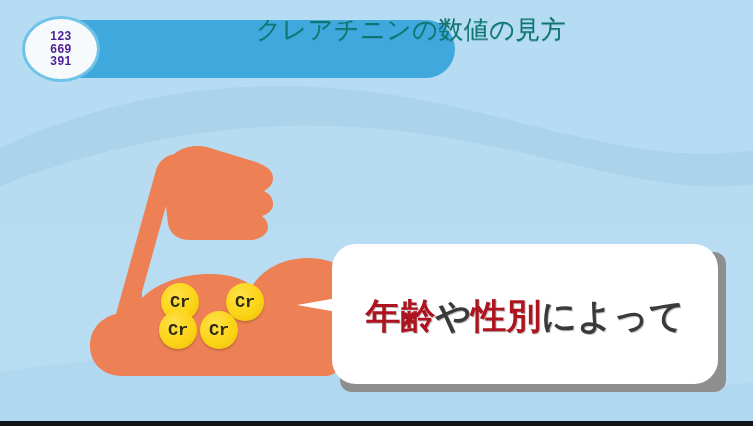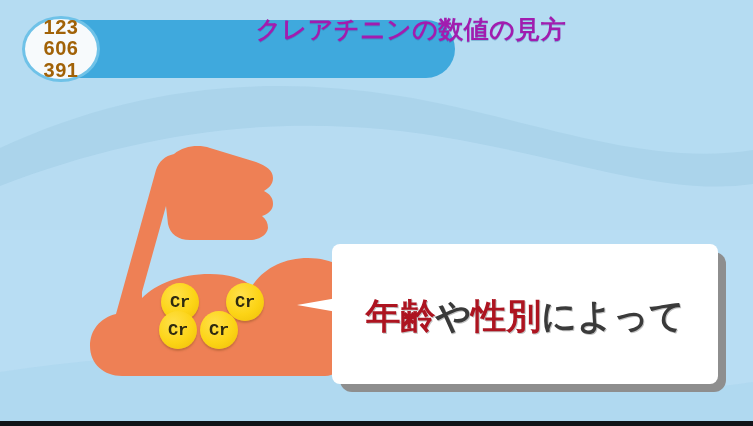--- a/index.html
+++ b/index.html
@@ -47,23 +47,23 @@
   }
   .header-title {
     position: absolute;
     left: 83px;
     top: 0;
     right: 14px;
     height: 58px;
     display: flex;
     align-items: center;
     justify-content: center;
-    color: #a21caf;
+    color: #0f766e;
     font-size: 25px;
-    font-weight: bold;
+    font-weight: normal;
     letter-spacing: 0.5px;
     white-space: nowrap;
     text-shadow: 0 1px 0 rgba(40,120,170,.35);
   }
   .badge {
     position: absolute;
     left: 22px;
     top: 16px;
     width: 78px;
     height: 66px;
@@ -71,22 +71,22 @@
     background: #f7fafc;
     border: 3px solid #6fc2e8;
     box-sizing: border-box;
     display: flex;
     flex-direction: column;
     align-items: center;
     justify-content: center;
     line-height: 1.08;
   }
   .badge span {
-    color: #a16207;
-    font-size: 20px;
+    color: #4c1d95;
+    font-size: 12px;
     font-weight: bold;
     letter-spacing: 0.5px;
   }
 
   
   .arm-wrap {
     position: absolute;
     left: 70px;
     top: 140px;
     width: 290px;
@@ -121,21 +121,21 @@
     background: #8e8e8e;
     border-radius: 12px;
   }
   .bubble {
     position: absolute;
     left: 332px;
     top: 244px;
     width: 386px;
     height: 140px;
     background: #ffffff;
-    border-radius: 8px;
+    border-radius: 24px;
     display: flex;
     flex-direction: column;
     align-items: center;
     justify-content: center;
     padding-top: 4px;
     box-sizing: border-box;
   }
   .bubble-tail {
     position: absolute;
     left: 297px;
@@ -170,21 +170,21 @@
     <path d="M0,148 C120,92 250,72 400,96 C520,115 640,168 753,150 L753,230 L0,230 Z" fill="#a5cfe6" opacity="0.62"></path>
     <path d="M0,186 C150,128 300,110 460,140 C580,162 670,196 753,184 L753,426 L0,426 Z" fill="#b9ddf3" opacity="0.85"></path>
     <path d="M0,372 C160,346 330,352 470,374 C600,394 690,392 753,382 L753,426 L0,426 Z" fill="#aed7ef" opacity="0.75"></path>
   </svg>
 
   <div class="header"></div>
   <div class="header-title">クレアチニンの数値の見方</div>
 
   <div class="badge">
     <span>123</span>
-    <span>606</span>
+    <span>669</span>
     <span>391</span>
   </div>
 
   <div class="arm-wrap">
     <svg viewBox="0 0 290 240" width="290" height="240">
       <path fill="#ee8055" d="
         M 104,14
         C 114,6 128,4 140,8
         L 186,22
         C 196,26 203,30 203,38

